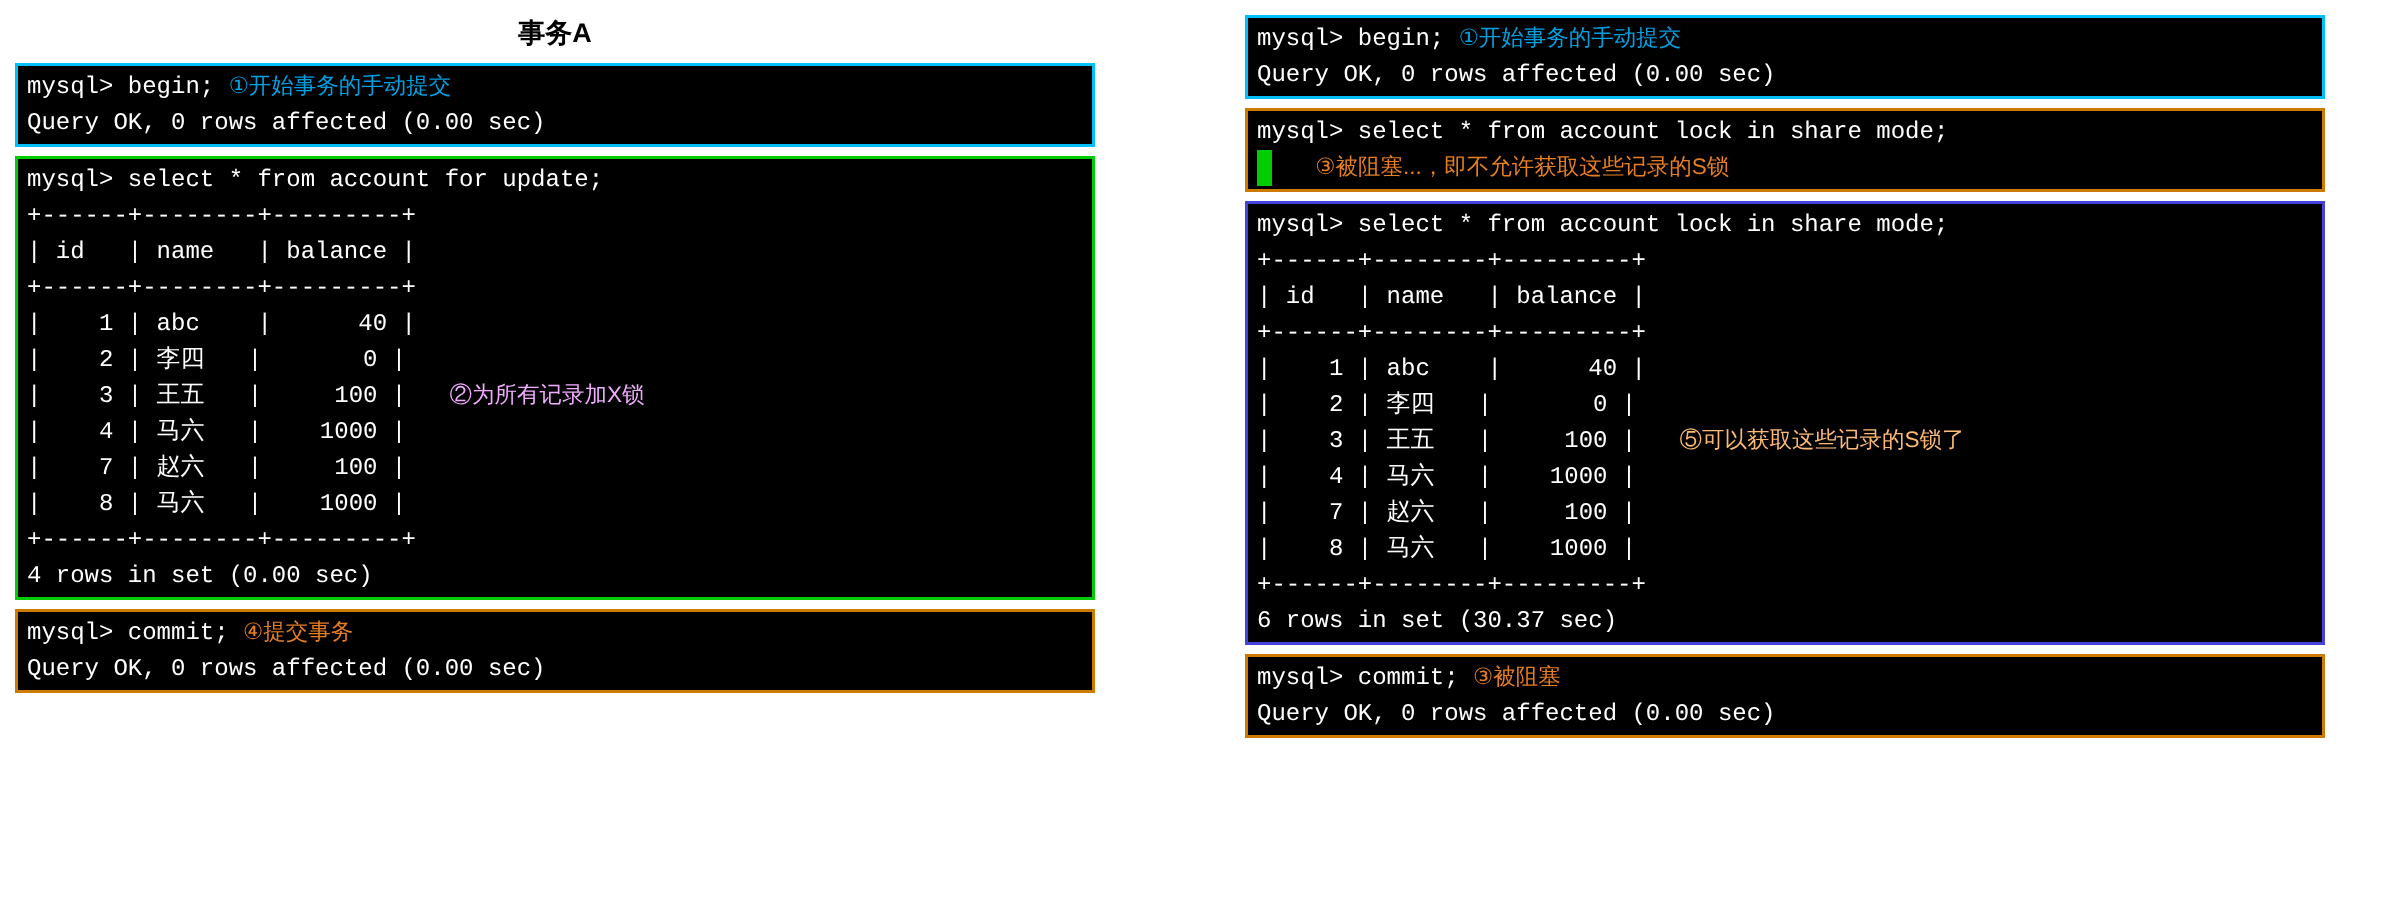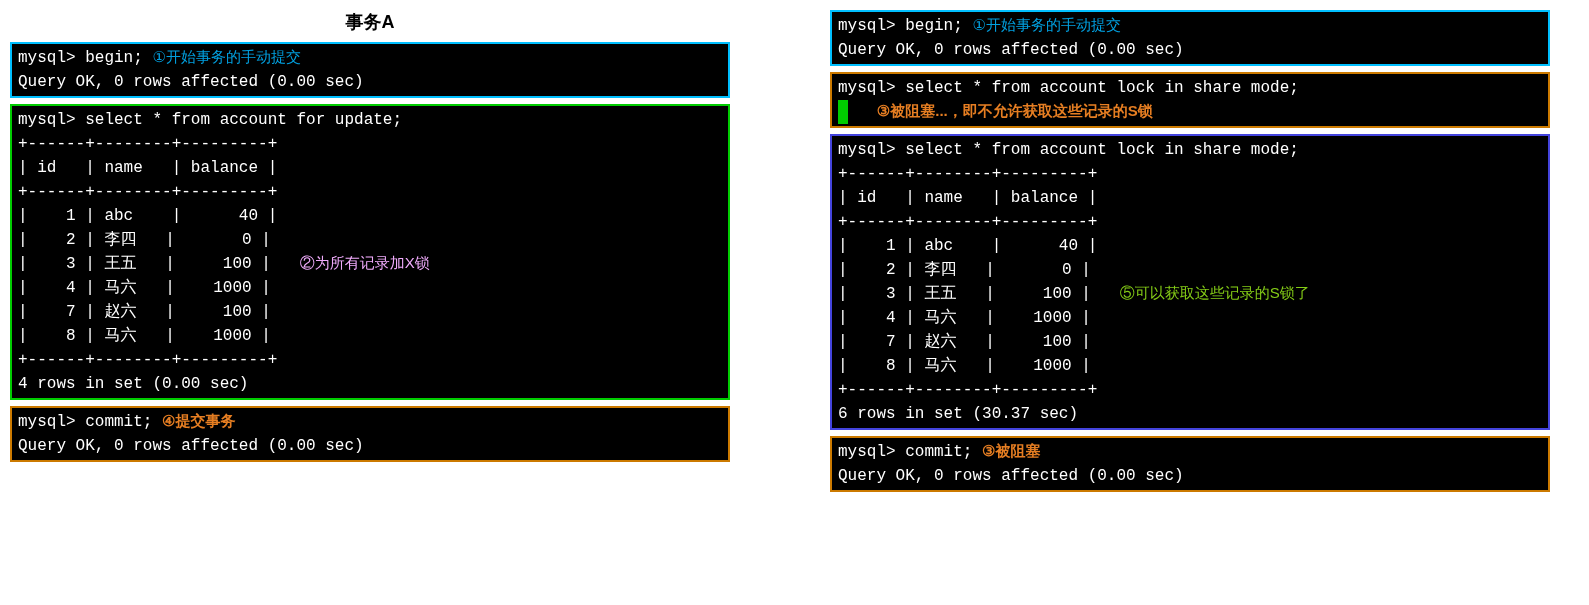--- a/index.html
+++ b/index.html
@@ -39,22 +39,22 @@
   .border-cyan   { border-color: #00BFFF; }
   .border-green  { border-color: #00cc00; }
   .border-orange { border-color: #cc7a00; }
   .border-blue   { border-color: #4444dd; }
   .annot {
     font-family: "Microsoft YaHei", sans-serif;
     font-size: 15px;
   }
   .annot-cyan   { color: #00a0e0; }
   .annot-green  { color: #f0abfc; }
-  .annot-orange { color: #e67e22; font-weight: bold; }
-  .annot-blue   { color: #84cc16; }
+  .annot-orange { color: #e67e22; }
+  .annot-blue   { color: #fdba74; }
   .cursor {
     display: inline-block;
     width: 10px;
     background: #00cc00;
   }
 </style>
 </head>
 <body>
 
 <div class="container">

